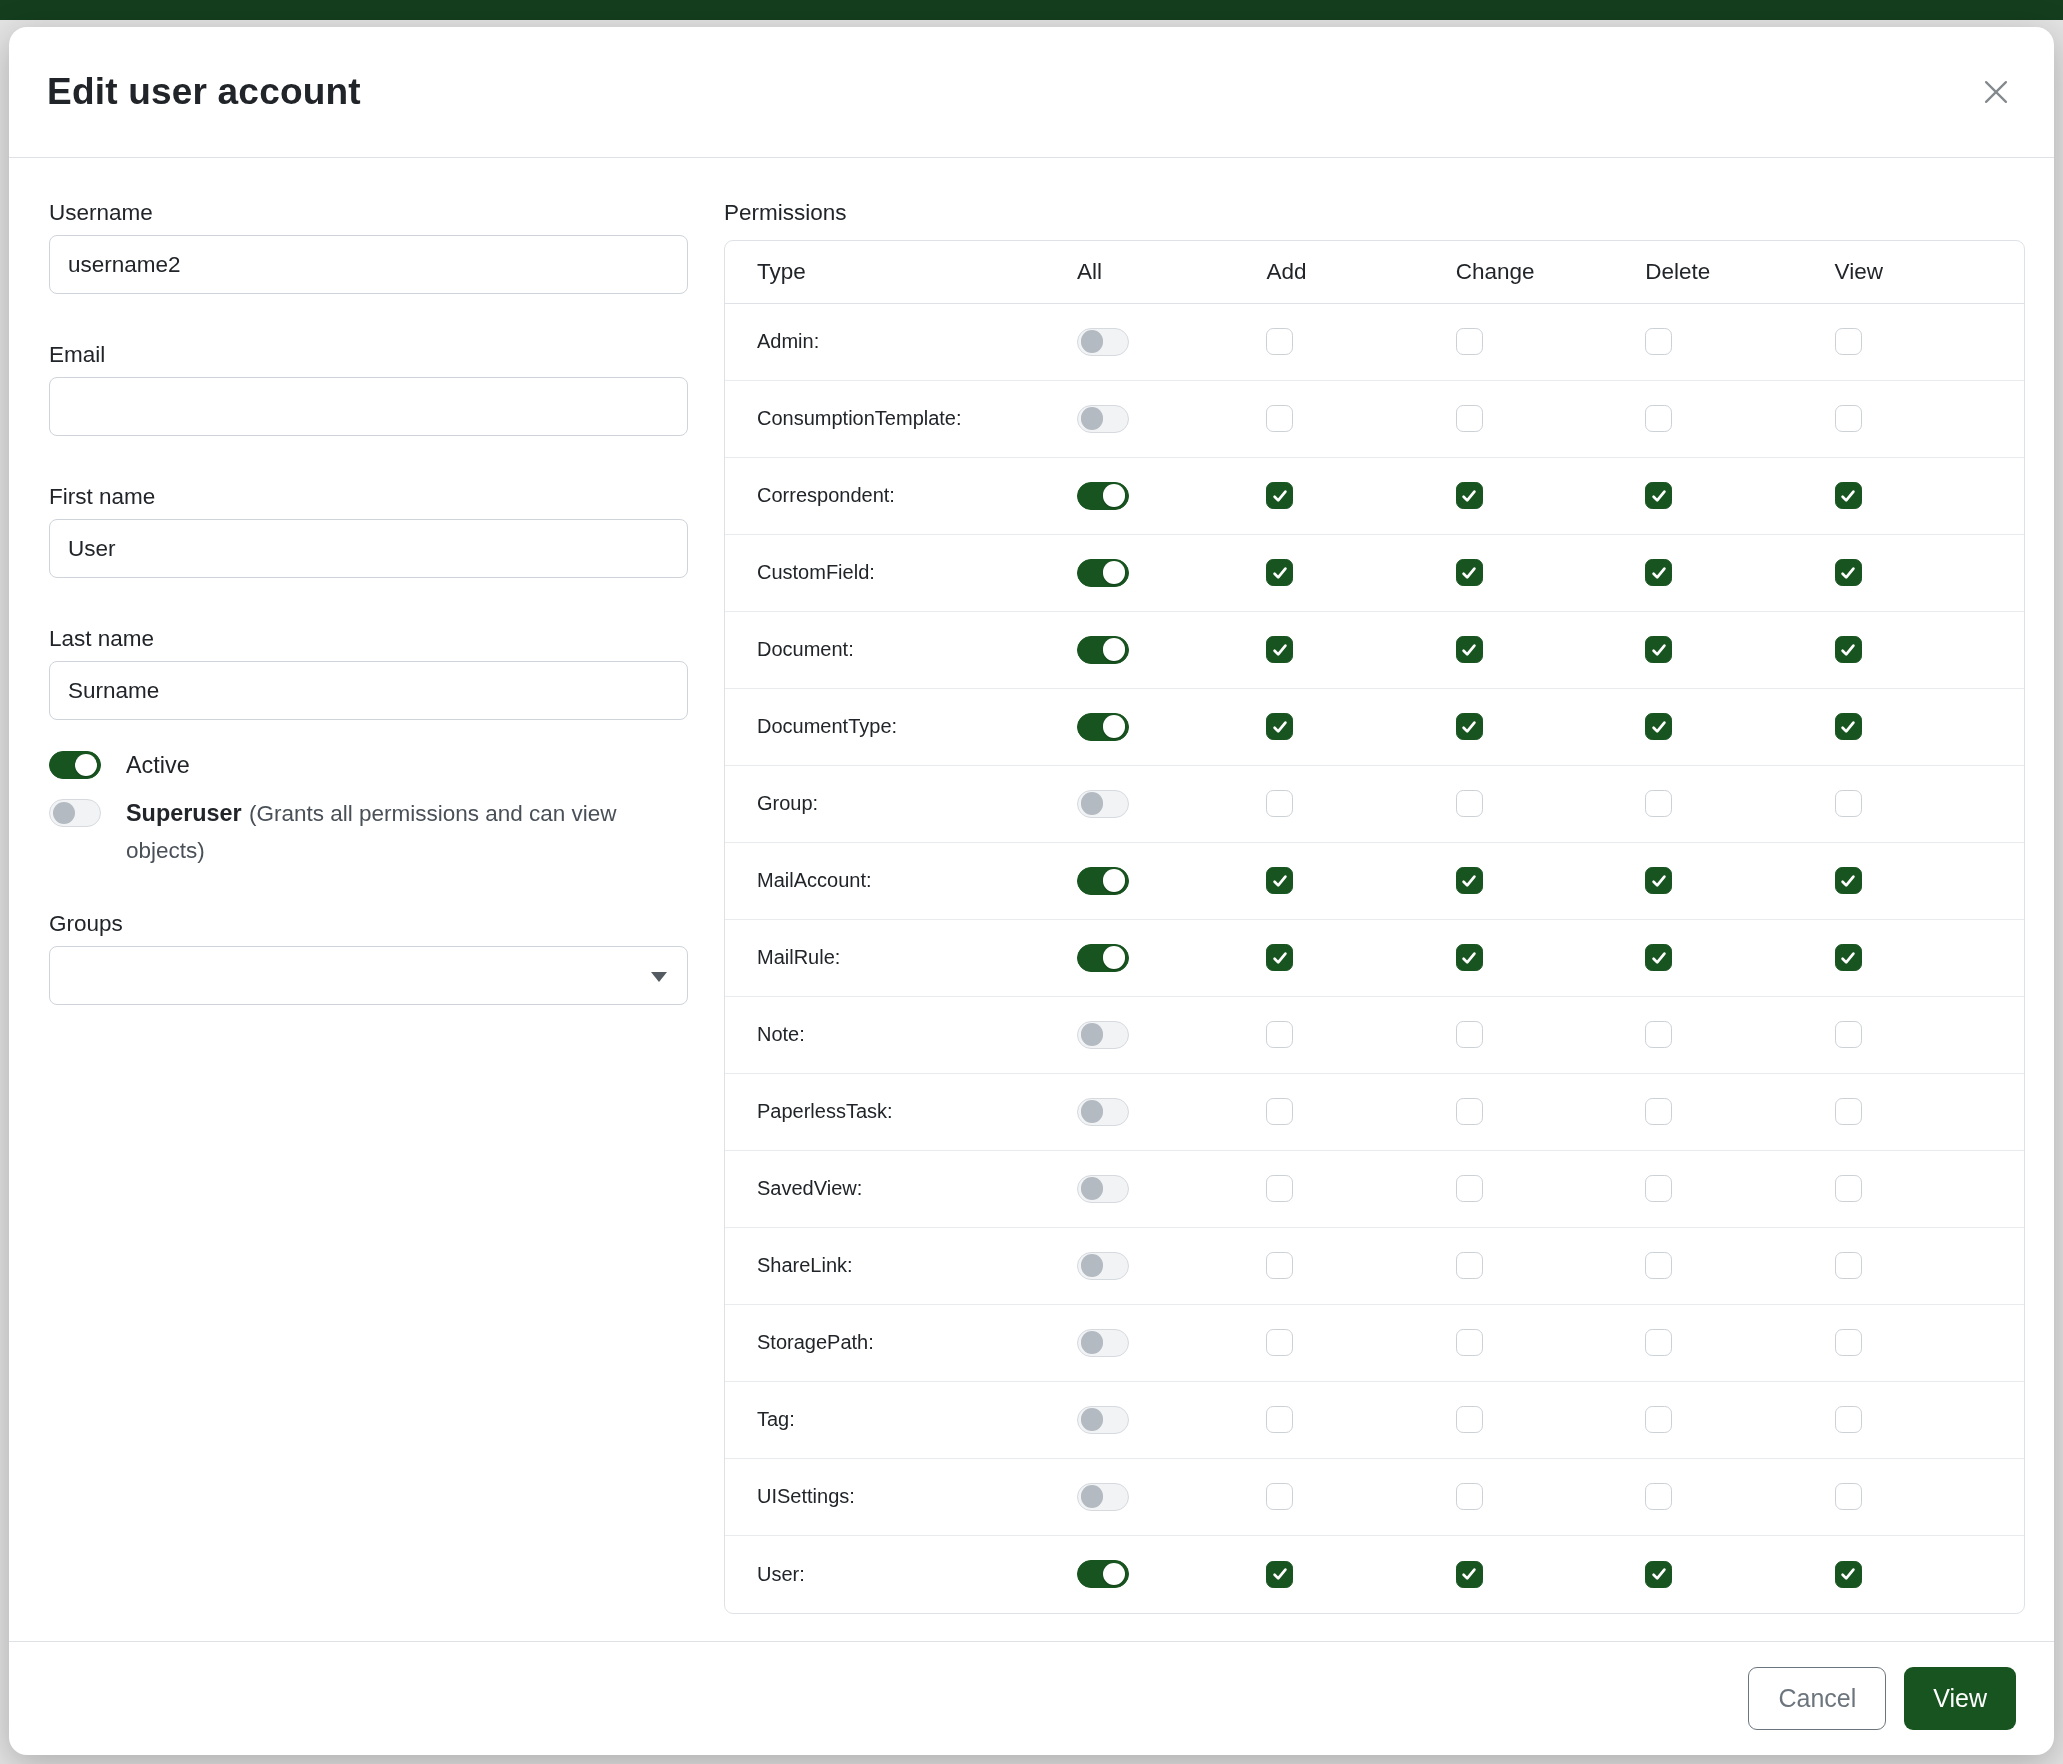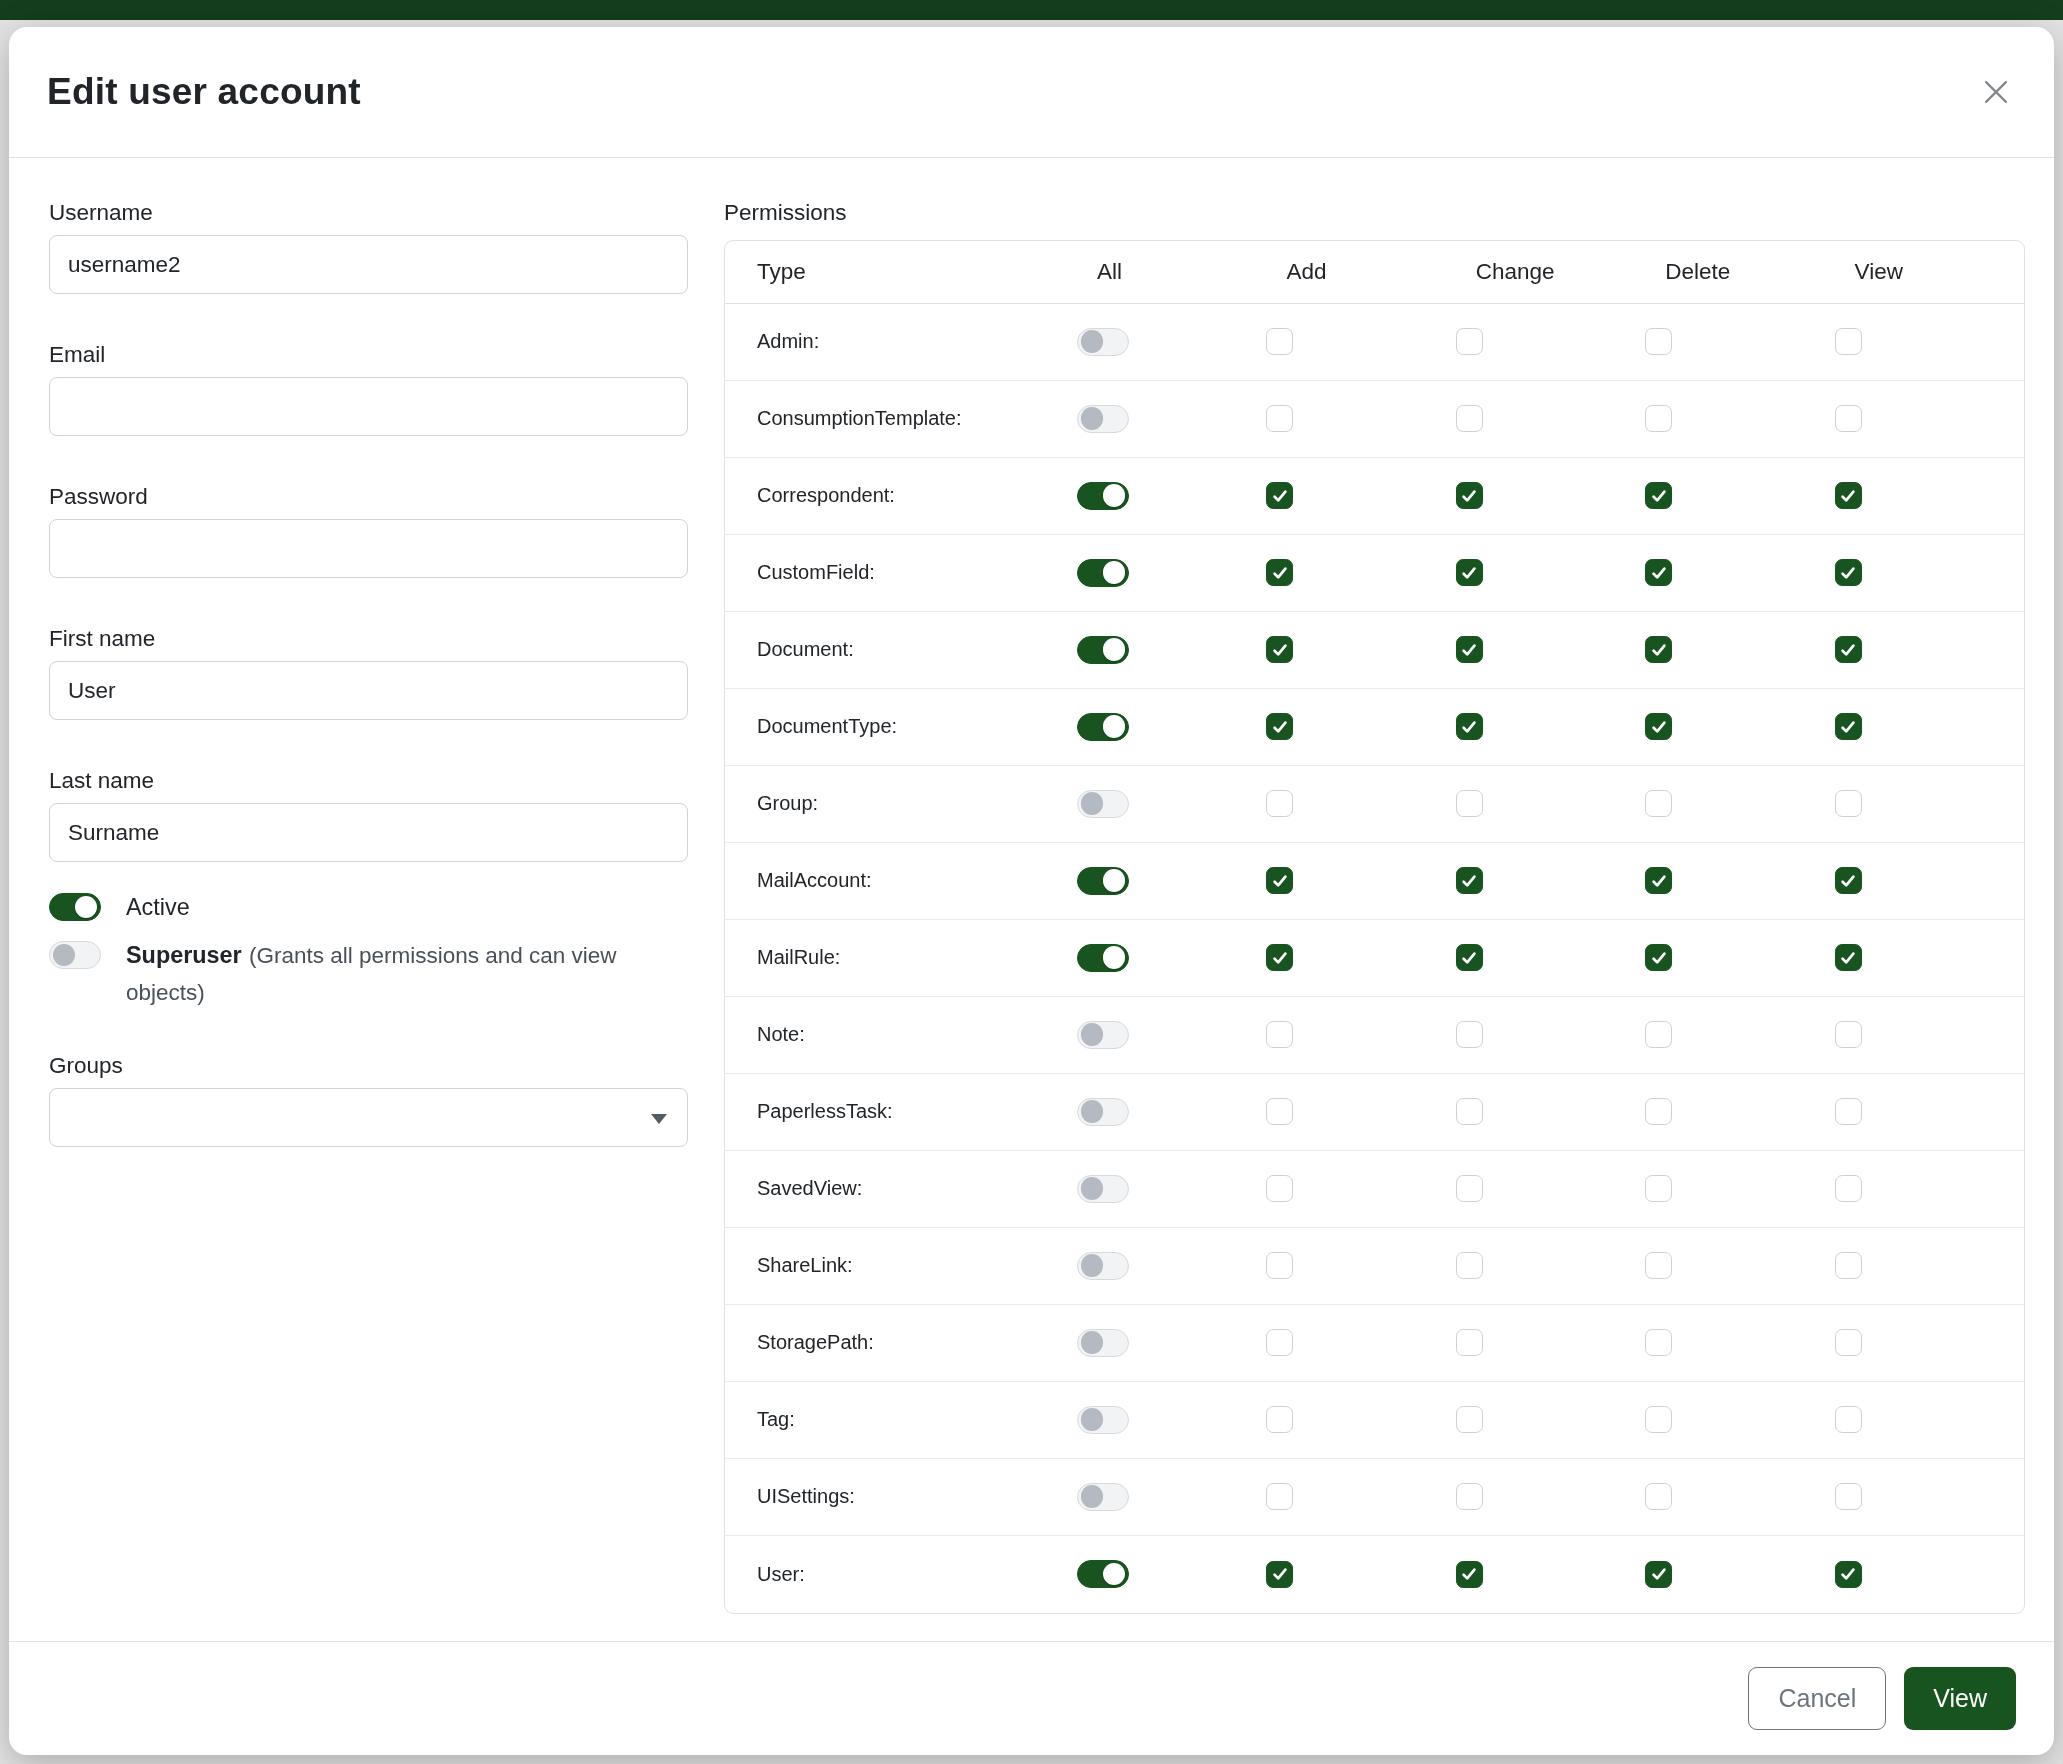--- a/index.html
+++ b/index.html
@@ -67,21 +67,21 @@
   .su-text{font-size:23.4px;line-height:36px;max-width:558px;margin-top:-3.6px;}
   .su-label{font-weight:700;margin-right:7.2px;}
   .su-hint{color:#495057;font-size:22.5px;}
   .groups-field{margin-top:41px;}
   
   .perm-label{font-size:22.5px;line-height:27px;margin-bottom:13.5px;}
   .perm-table{border:0.9px solid var(--border);border-radius:9px;overflow:hidden;background:#fff;}
   .phead,.prow{
     display:grid;grid-template-columns:352px repeat(5,1fr);align-items:center;
   }
-  .phead{height:63px;border-bottom:0.9px solid var(--border);gap:20px;}
+  .phead{height:63px;border-bottom:0.9px solid var(--border);}
   .prow{height:77px;border-bottom:0.9px solid #e9ecef;}
   .prow:last-child{border-bottom:none;}
   .pcell{padding-left:0;}
   .pcell:first-child,.ptype,.phcell:first-child{padding-left:32px;}
   .phcell{font-size:22.5px;color:var(--text);}
   .ptype{font-size:20px;color:var(--text);}
   .checkbox{
     width:27px;height:27px;border:1.8px solid #ccd1d6;border-radius:7.2px;background:#fff;
     display:flex;align-items:center;justify-content:center;cursor:pointer;
   }
@@ -118,24 +118,20 @@
       <div class="field">
         <label class="field-label">Username</label>
         <input class="text-input" type="text" value="username2" style="">
       </div>
 
       <div class="field">
         <label class="field-label">Email</label>
         <input class="text-input" type="text" value="" style="">
       </div>
 
-      <div class="field">
-        <label class="field-label">Password</label>
-        <input class="text-input" type="password" value="" style="">
-      </div>
 
       <div class="field">
         <label class="field-label">First name</label>
         <input class="text-input" type="text" value="User" style="">
       </div>
 
       <div class="field" style="margin-bottom:0;">
         <label class="field-label">Last name</label>
         <input class="text-input" type="text" value="Surname" style="">
       </div>

